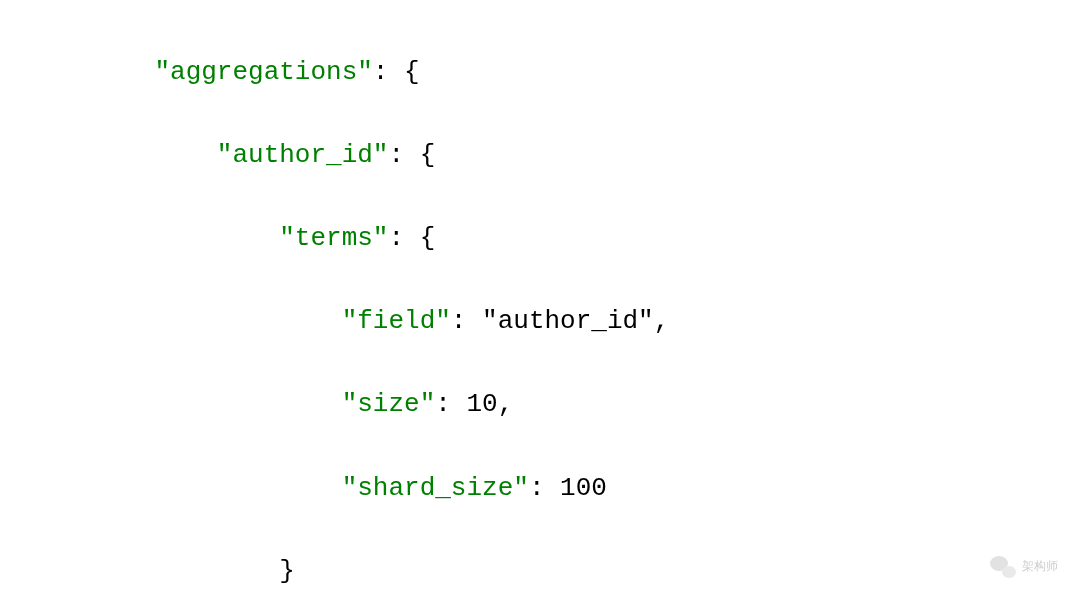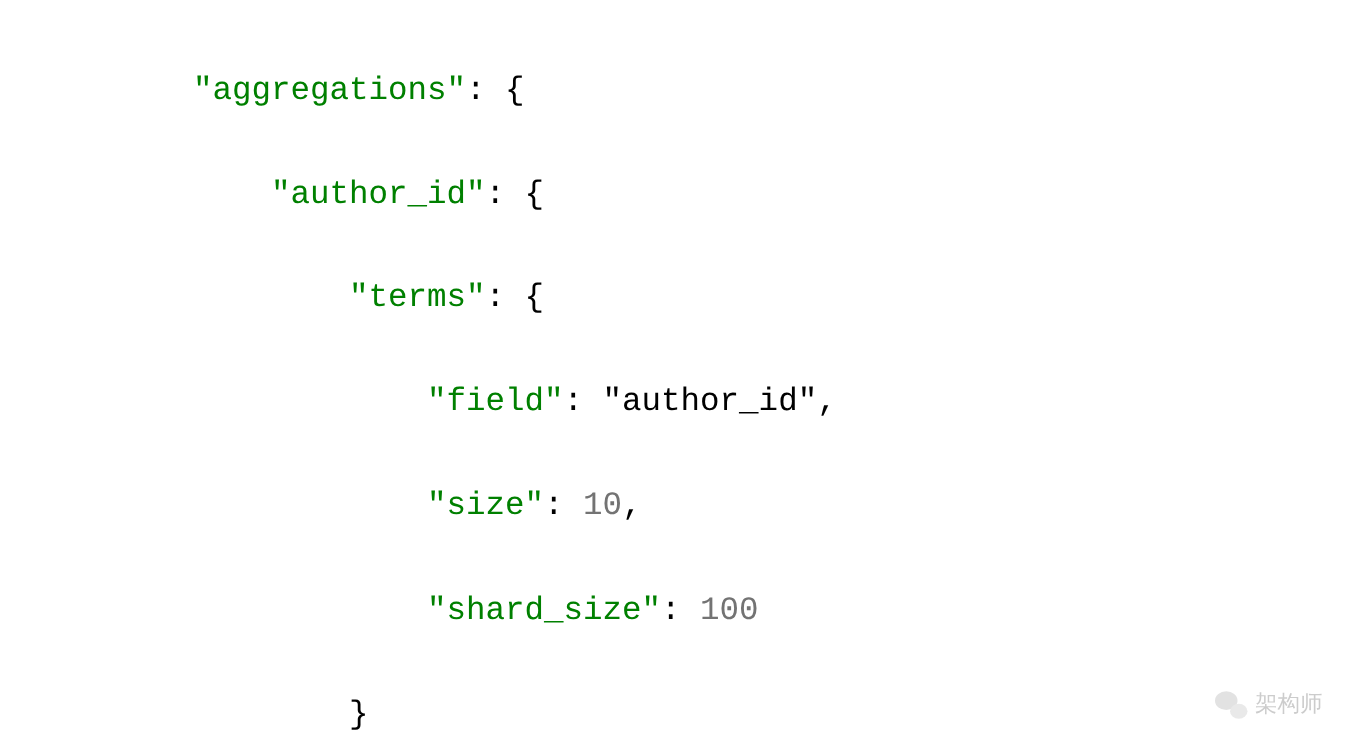--- a/index.html
+++ b/index.html
@@ -21,35 +21,35 @@
       padding: 10px 0 0 92px;
       white-space: pre;
     }
     .key {
       color: #008000;
     }
     .string {
       color: #000000;
     }
     .number {
-      color: #737373;
+      color: #000000;
     }
     .punct {
       color: #000000;
     }
     .watermark {
       position: absolute;
       right: 22px;
       bottom: 24px;
       display: flex;
       align-items: center;
       gap: 6px;
       opacity: 0.42;
       font-family: -apple-system, BlinkMacSystemFont, "Segoe UI", sans-serif;
-      font-size: 18px;
+      font-size: 12px;
       color: #888;
     }
     .watermark .wechat-icon {
       width: 26px;
       height: 22px;
       position: relative;
     }
     .watermark .wechat-icon::before {
       content: "";
       position: absolute;

